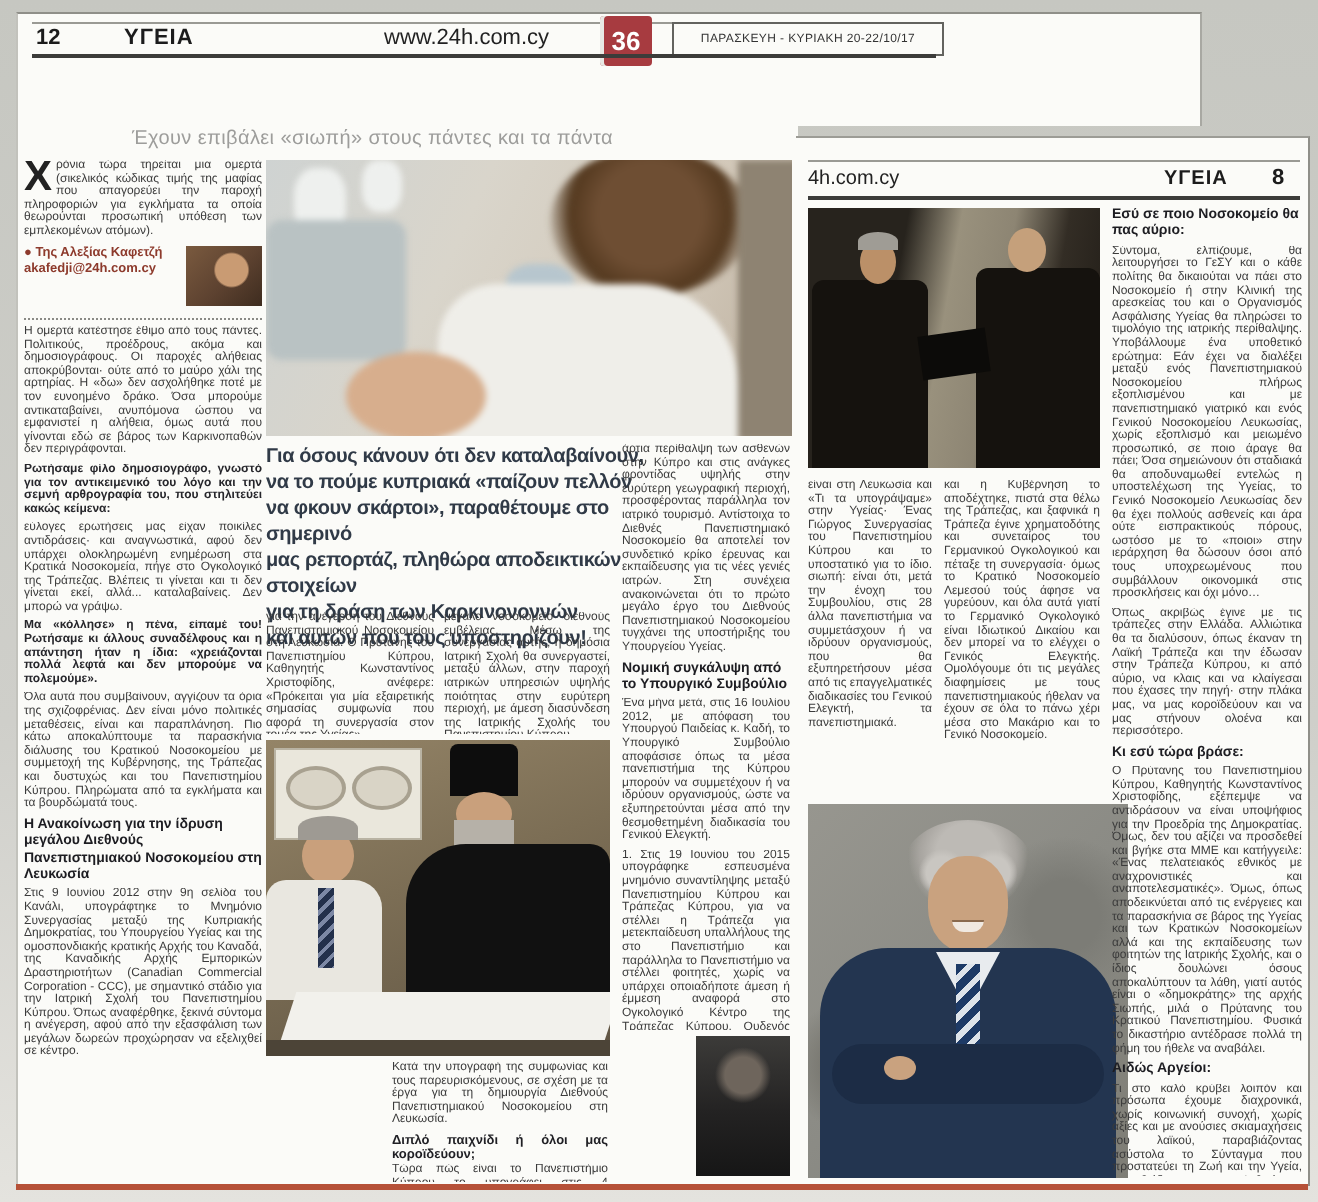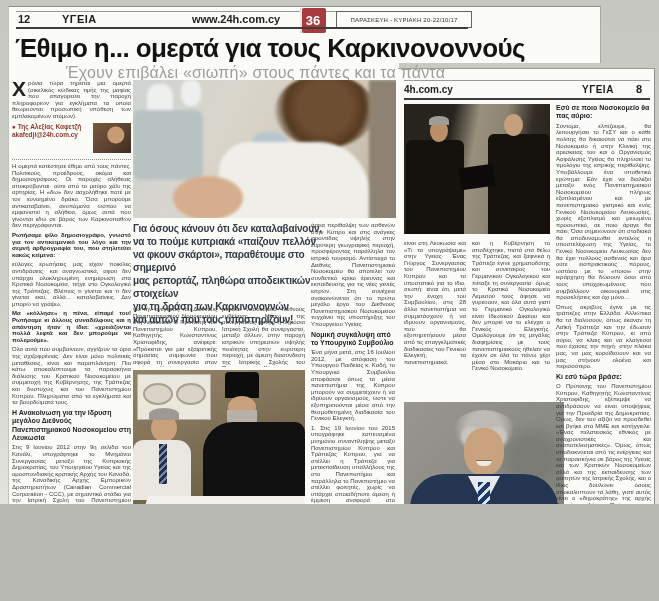--- a/index.html
+++ b/index.html
@@ -1,29 +1,29 @@
 <!DOCTYPE html>
 <html><head>
 <meta charset="utf-8">
 <style>
   html,body{margin:0;padding:0;background:#b9bab4;font-family:"Liberation Sans",sans-serif;}
-  #canvas{position:relative;width:659px;height:504px;background:linear-gradient(180deg,#c6c7c1 0%,#cfcfca 60%,#e4e3de 100%);overflow:hidden;}
+  #canvas{position:relative;width:659px;height:601px;background:linear-gradient(180deg,#c6c7c1 0%,#cfcfca 60%,#e4e3de 100%);overflow:hidden;}
   .page{position:absolute;background:#fbfbf8;}
   .abs{position:absolute;}
   
   .hdr-num{font-size:11px;font-weight:bold;color:#1c1c1c;}
   .hdr-sec{font-size:11px;font-weight:bold;color:#1c1c1c;letter-spacing:.5px;}
-  .hdr-url{font-size:11px;font-weight:bold;color:#222;}
+  .hdr-url{font-size:11px;font-weight:normal;color:#222;}
   .rule{background:#9a9a94;height:1px;}
   .rule-dark{background:#3c3c3a;height:2px;}
   .logo24{width:26px;height:25px;background:#a73b40;color:#fff;font-weight:bold;font-size:13px;display:flex;align-items:center;justify-content:center;border-radius:2px;box-shadow:2px 0 0 #e8e8e4 inset;}
   .datebox{border:1px solid #63635f;font-size:6px;color:#333;display:flex;align-items:center;justify-content:center;letter-spacing:.2px;}
   
   .headline{font-size:26px;font-weight:800;color:#131313;letter-spacing:-0.6px;white-space:nowrap;}
-  .subhead{font-size:16px;color:#9d9d9b;letter-spacing:.2px;}
+  .subhead{font-size:10px;color:#9d9d9b;letter-spacing:.2px;}
   
   .tiny{font-size:6px;line-height:1.1;color:#3b3b3b;text-align:justify;overflow:hidden;}
   .tiny-blk{margin:0 0 3px 0;overflow:hidden;}
   .bold-run{font-weight:bold;color:#26262b;}
   .sect-head{font-size:7px;font-weight:bold;color:#1d1d22;line-height:1.2;text-align:left;margin:3px 0 2px 0;}
   .dropcap{float:left;font-size:21px;line-height:17px;font-weight:800;color:#222;padding-right:2px;}
   .byline-box{position:relative;height:36px;margin:2px 0 3px 0;border-bottom:1px dotted #8a8a86;}
   .byline-name{font-size:6.5px;font-weight:bold;color:#8d3a2c;line-height:1.25;width:76px;}
   .byline-photo{position:absolute;right:0;top:0;width:38px;height:30px;background:
      radial-gradient(circle at 60% 40%, #c99b73 0 8px, transparent 9px),
@@ -59,21 +59,20 @@
   <div class="page" style="left:398px;top:68px;width:256px;height:524px;border-top:1px solid #9c9c96;border-right:1px solid #8f8f89;"></div>
 
   <div class="abs rule" style="left:16px;top:11px;width:452px;"></div>
   <div class="abs hdr-num" style="left:18px;top:13px;">12</div>
   <div class="abs hdr-sec" style="left:62px;top:13px;">ΥΓΕΙΑ</div>
   <div class="abs hdr-url" style="left:192px;top:13px;">www.24h.com.cy</div>
   <div class="abs logo24" style="left:300px;top:8px;">36</div>
   <div class="abs datebox" style="left:336px;top:11px;width:134px;height:15px;">ΠΑΡΑΣΚΕΥΗ - ΚΥΡΙΑΚΗ 20-22/10/17</div>
   <div class="abs rule-dark" style="left:16px;top:27px;width:452px;"></div>
 
-  <div class="abs headline" style="left:15px;top:33px;">Έθιμο η... ομερτά για τους Καρκινονοννούς</div>
   <div class="abs subhead" style="left:66px;top:64px;">Έχουν επιβάλει «σιωπή» στους πάντες και τα πάντα</div>
 
   <div class="photo ph-main" style="left:133px;top:80px;width:263px;height:138px;">
     <div class="blur abs" style="left:0;top:0;right:0;bottom:0;">
       <div class="iv" style="left:14px;top:4px;width:26px;height:34px;"></div>
       <div class="iv" style="left:48px;top:0px;width:20px;height:26px;"></div>
       <div class="abs" style="left:0;top:30px;width:70px;height:70px;background:#b9c2c3;border-radius:8px;"></div>
       <div class="abs" style="left:142px;top:-6px;width:100px;height:74px;background:radial-gradient(circle at 50% 45%,#6e4e33 0 26px,#54391f 40px,transparent 52px);border-radius:50%;"></div>
       <div class="abs" style="left:120px;top:52px;width:34px;height:24px;background:#b7c6ce;border-radius:40%;"></div>
       <div class="abs" style="left:86px;top:62px;width:150px;height:80px;background:#efeee9;border-radius:30px 50px 0 0;"></div>

